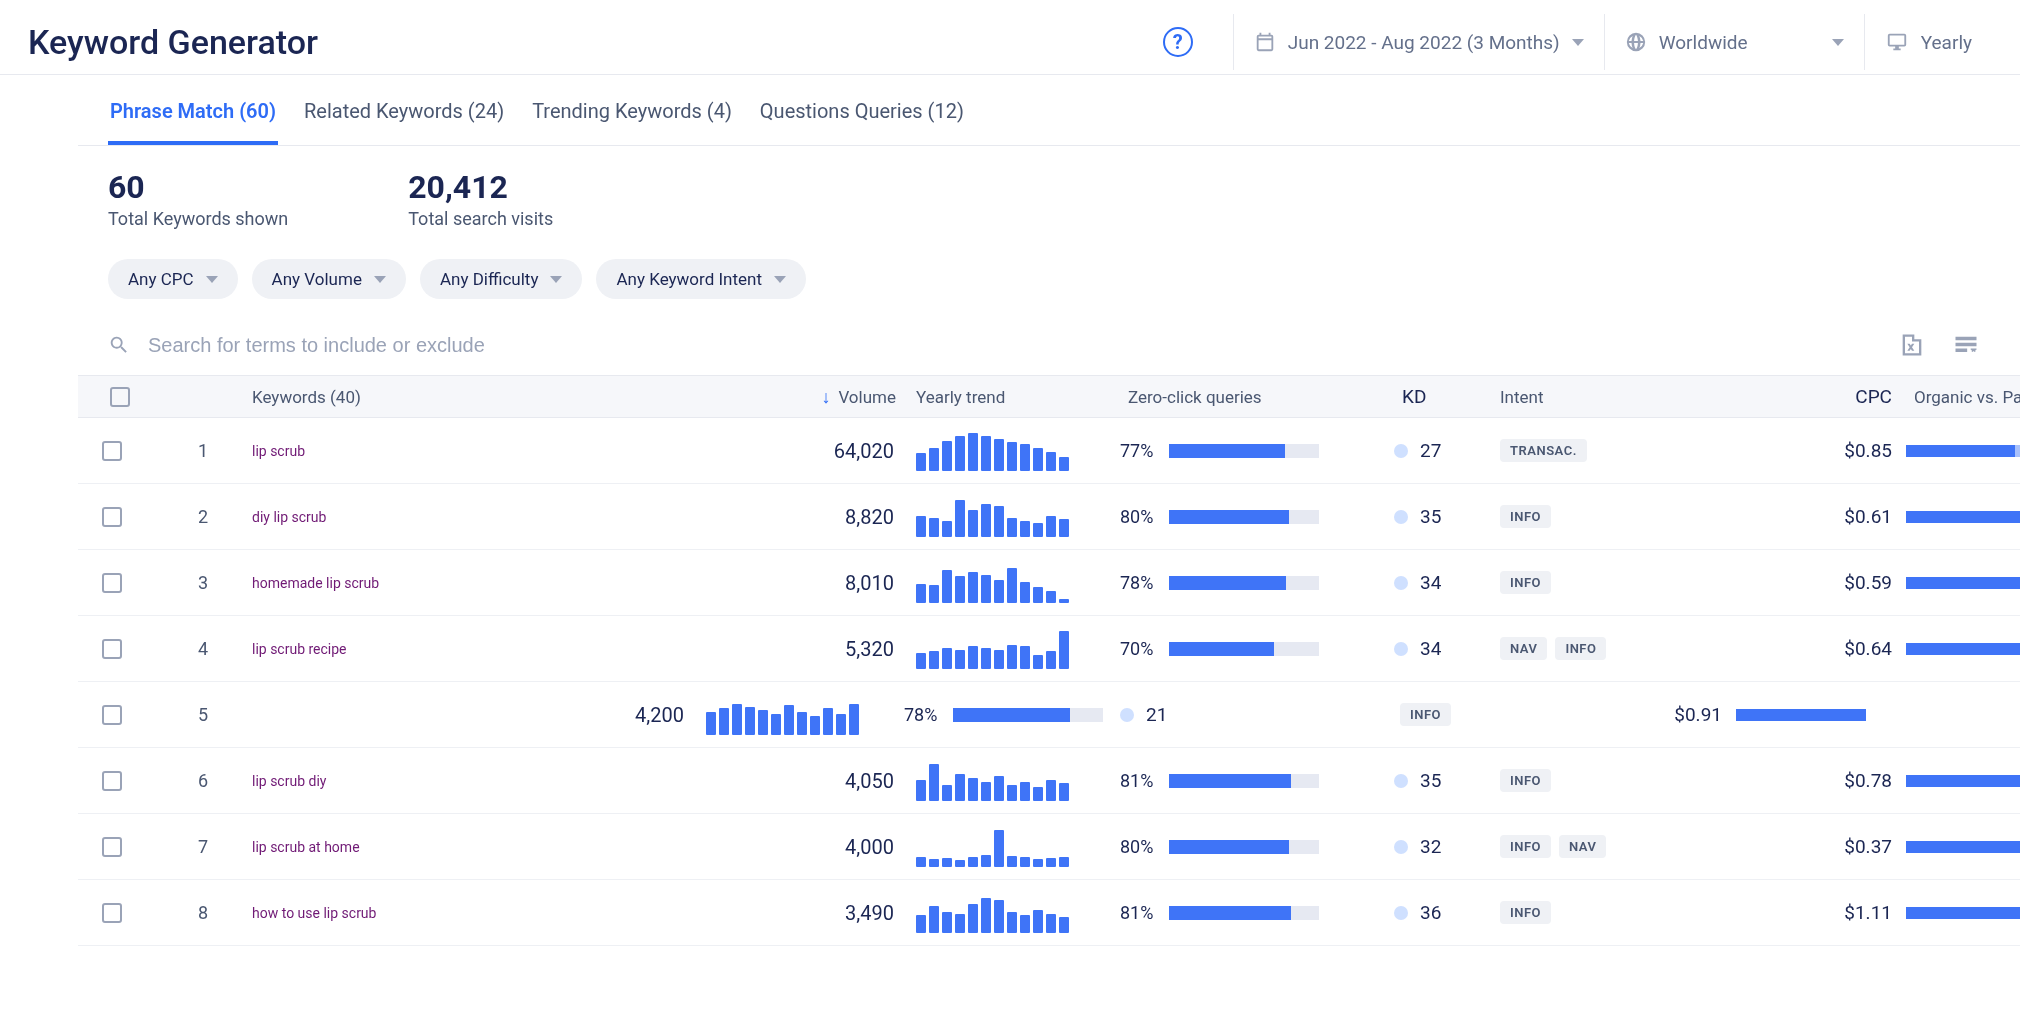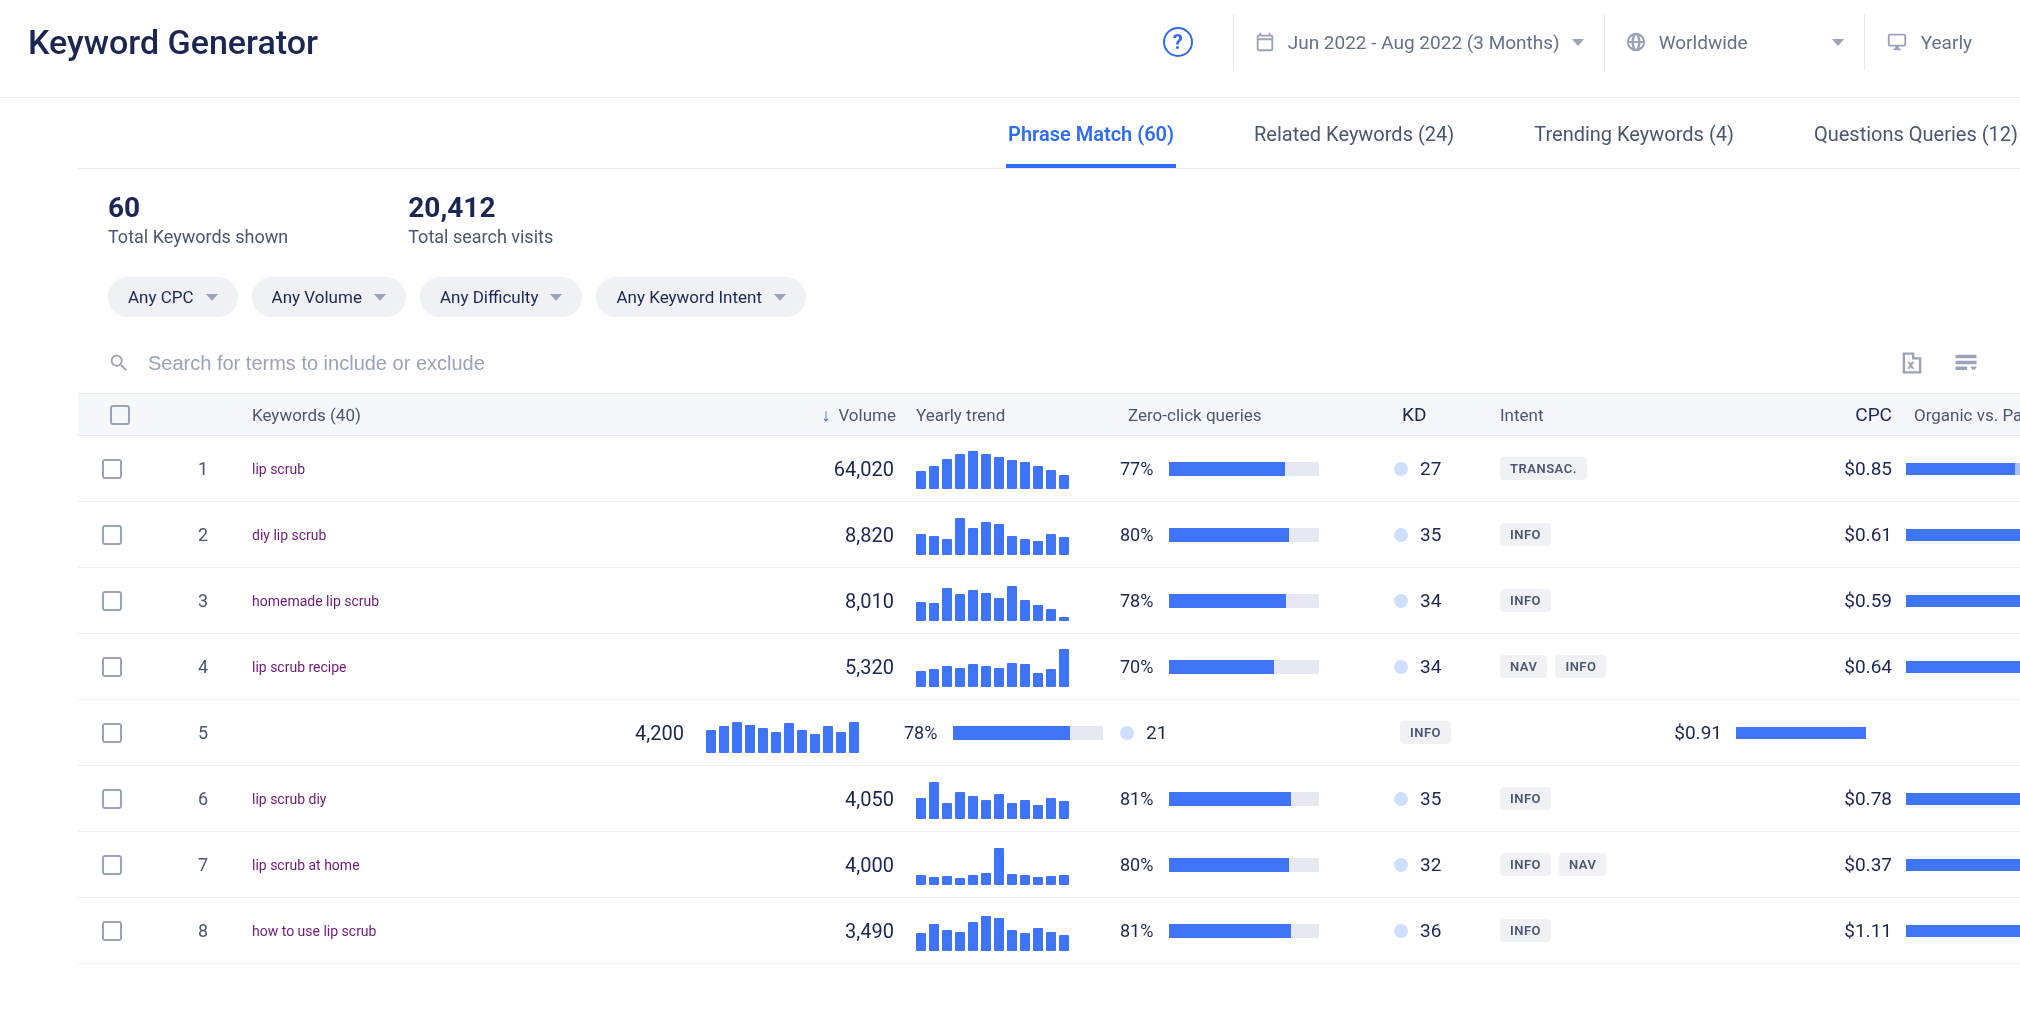--- a/index.html
+++ b/index.html
@@ -9,21 +9,21 @@
   color: #1b2653;
   font-size: 14px;
   width: 2020px;
 }
 .wrap { width: 2020px; }
 
 
 .header {
   display: flex;
   align-items: center;
-  padding: 14px 28px 27px 28px;
+  padding: 14px 28px 4px 28px;
   border-bottom: 1px solid #e7e9ef;
   text-align: right;
 }
 .page-title {
   font-size: 34px;
   font-weight: 500;
   color: #1b2653;
   flex: 0 0 auto;
 }
 .header-spacer { flex: 1; }
@@ -40,27 +40,27 @@
   color: #64708b; font-size: 19px; cursor: pointer;
   height: 56px;
 }
 .top-selector svg { fill: #9aa3b7; }
 .chev-down { width: 0; height: 0; border-left: 6px solid transparent; border-right: 6px solid transparent; border-top: 7px solid #9aa3b7; }
 
 
 .content { padding: 0 0 0 78px; }
 
 
-.tabs { display: flex; gap: 76px; padding: 18px 0 0 30px; border-bottom: 1px solid #e7e9ef; justify-content: flex-end; }
+.tabs { display: flex; gap: 24px; padding: 18px 0 0 30px; border-bottom: 1px solid #e7e9ef; }
 .tab { color: #4a5771; font-size: 20px; padding: 6px 2px 18px 2px; cursor: pointer; }
 .tab.active { color: #2e6cf6; font-weight: 600; border-bottom: 4px solid #2e6cf6; }
 
 
 .stats { display: flex; gap: 120px; padding: 22px 0 26px 30px; }
-.stat-val { font-size: 28px; font-weight: 700; color: #1b2653; }
+.stat-val { font-size: 32px; font-weight: 700; color: #1b2653; }
 .stat-lbl { font-size: 18px; color: #4a5771; margin-top: 2px; }
 
 
 .filters { display: flex; gap: 14px; padding: 4px 0 22px 30px; }
 .pill {
   background: #eff1f5; border-radius: 999px; padding: 10px 20px;
   display: flex; align-items: center; gap: 12px;
   color: #1b2653; font-size: 17px; cursor: pointer;
 }
 

